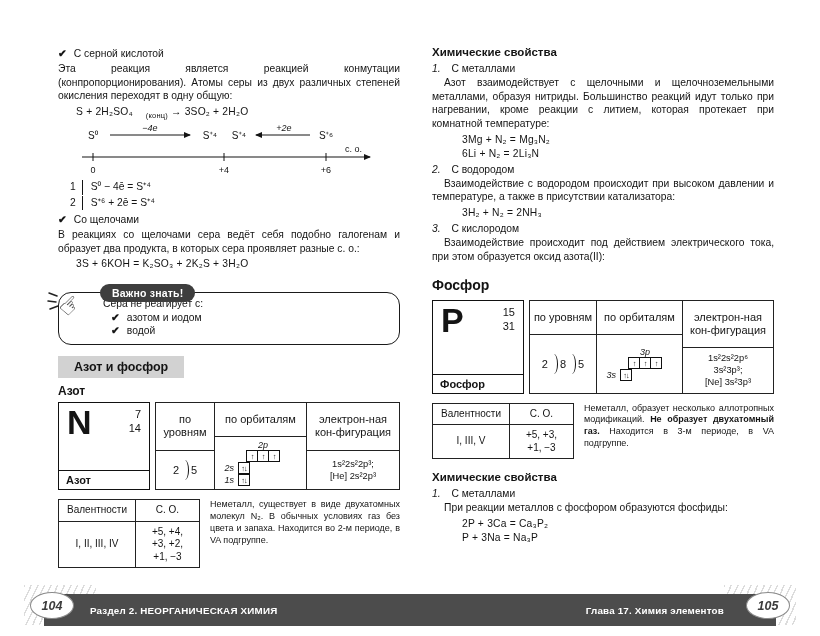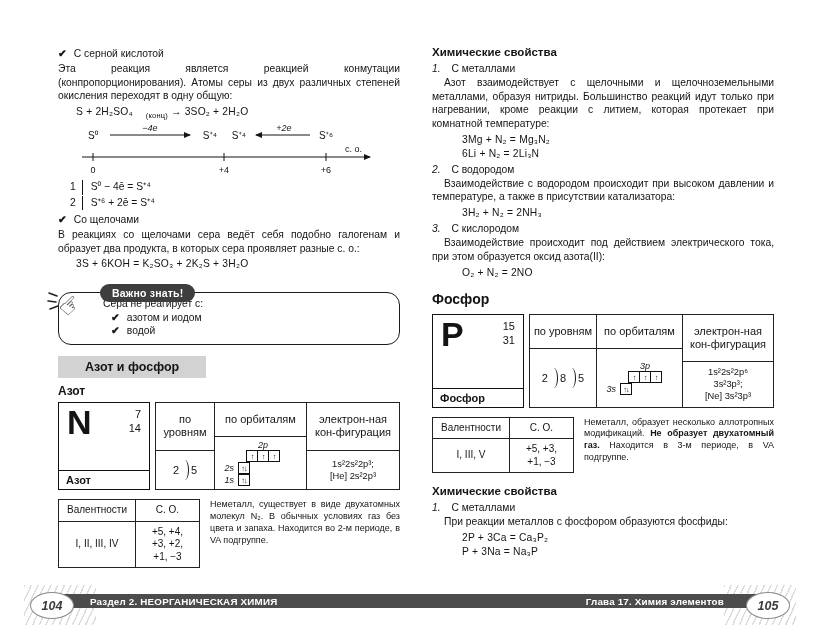--- a/index.html
+++ b/index.html
@@ -34,21 +34,21 @@
   .important-box { border:1.5px solid #1a1a1a; border-radius:13px; padding:5px 10px 7px 44px; }
   .important-badge {
     position:absolute; top:1px; left:42px; z-index:2;
     background:#3e3e3e; color:#fff; font-weight:bold; font-size:10.5px;
     padding:3px 12px; border-radius:10px; letter-spacing:.2px;
   }
   .hand { position:absolute; left:-14px; top:-6px; z-index:2; }
   .imp-intro { margin-bottom:2px; }
   .important-box .chk-line { margin:1px 0 1px 8px; }
 
-  .section-heading { display:inline-block; background:#d2d2d2; font-weight:bold; font-size:12.5px; padding:4px 27px; margin:9px 0 3px; }
+  .section-heading { display:inline-block; background:#d2d2d2; font-weight:bold; font-size:12.5px; padding:4px 16px; margin:9px 0 3px; }
   .subheading { font-weight:bold; font-size:12px; margin:3px 0 4px; }
 
   .element-row { display:flex; gap:5px; align-items:stretch; margin-top:2px; min-height:88px; }
   .element-box { width:92px; border:1.6px solid #111; position:relative; flex:none; }
   .el-symbol { position:absolute; top:0px; left:8px; font-size:34px; font-weight:bold; }
   .el-num  { position:absolute; top:5px;  right:8px; font-size:11px; }
   .el-mass { position:absolute; top:19px; right:8px; font-size:11px; }
   .el-name { position:absolute; bottom:0; left:0; right:0; border-top:1.3px solid #111; font-weight:bold; font-size:11px; padding:3px 0 3px 7px; background:#fff; }
 
   .prop-table { display:flex; border:1.3px solid #222; flex:1; }
@@ -77,21 +77,21 @@
   .h-chem { font-weight:bold; font-size:11.5px; margin:2px 0 4px; }
   .num-item { margin:5px 0 1px; }
   .num { font-style:italic; margin-right:8px; }
   .h-phos { font-weight:bold; font-size:14px; margin:13px 0 7px; }
 
   .footer { position:absolute; left:38px; right:38px; bottom:12px; height:34px; }
   .hatch { position:absolute; top:-5px; width:72px; height:40px;
     background:repeating-linear-gradient(115deg, #dcdcdc 0 1.4px, transparent 1.4px 6px); }
   .hatch-left { left:-14px; }
   .hatch-right { right:-14px; }
-  .footer-band { position:absolute; left:6px; right:6px; top:4px; height:14px; background:#4c4c4c;
+  .footer-band { position:absolute; left:6px; right:6px; top:4px; height:32px; background:#4c4c4c;
     display:flex; justify-content:space-between; align-items:center; padding:0 52px 0 46px; z-index:1; }
   .footer-text { color:#ffffff; font-weight:bold; font-size:9.8px; letter-spacing:.2px; }
   .page-oval { position:absolute; top:2px; width:44px; height:27px; background:#fff; border:1.5px solid #8a8a8a;
     border-radius:50%; display:flex; align-items:center; justify-content:center;
     font-weight:bold; font-style:italic; font-size:12.5px; color:#3c3c3c; z-index:2; }
   .oval-left { left:-8px; }
   .oval-right { right:-8px; }
 </style>
 </head>
 <body>
@@ -265,21 +265,20 @@
       <span>С водородом</span>
     </div>
     <p class="para">Взаимодействие с водородом происходит при высоком давлении и температуре, а также в присутствии катализатора:</p>
     <div class="equation">3H₂ + N₂ = 2NH₃</div>
 
     <div class="num-item">
       <span class="num">3.</span>
       <span>С кислородом</span>
     </div>
     <p class="para">Взаимодействие происходит под действием электрического тока, при этом образуется оксид азота(II):</p>
-    <div class="equation">O₂ + N₂ = 2NO</div>
 
     <div class="h-phos">Фосфор</div>
 
     <div class="element-row" style="min-height:94px">
       <div class="element-box">
         <div class="el-symbol">P</div>
         <div class="el-num">15</div>
         <div class="el-mass">31</div>
         <div class="el-name">Фосфор</div>
       </div>

